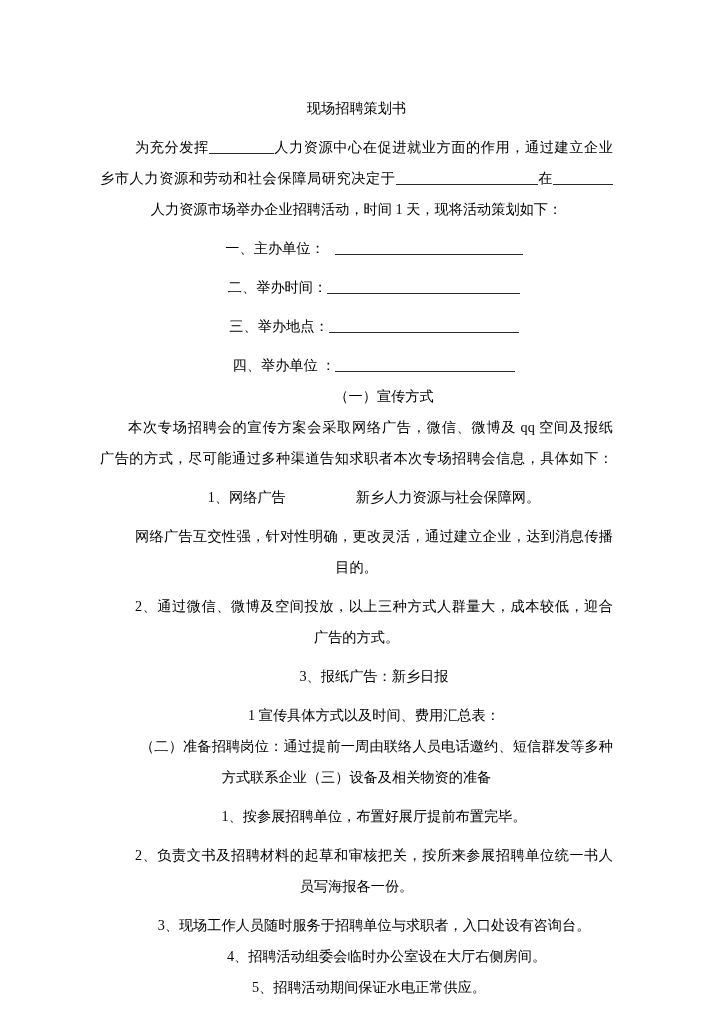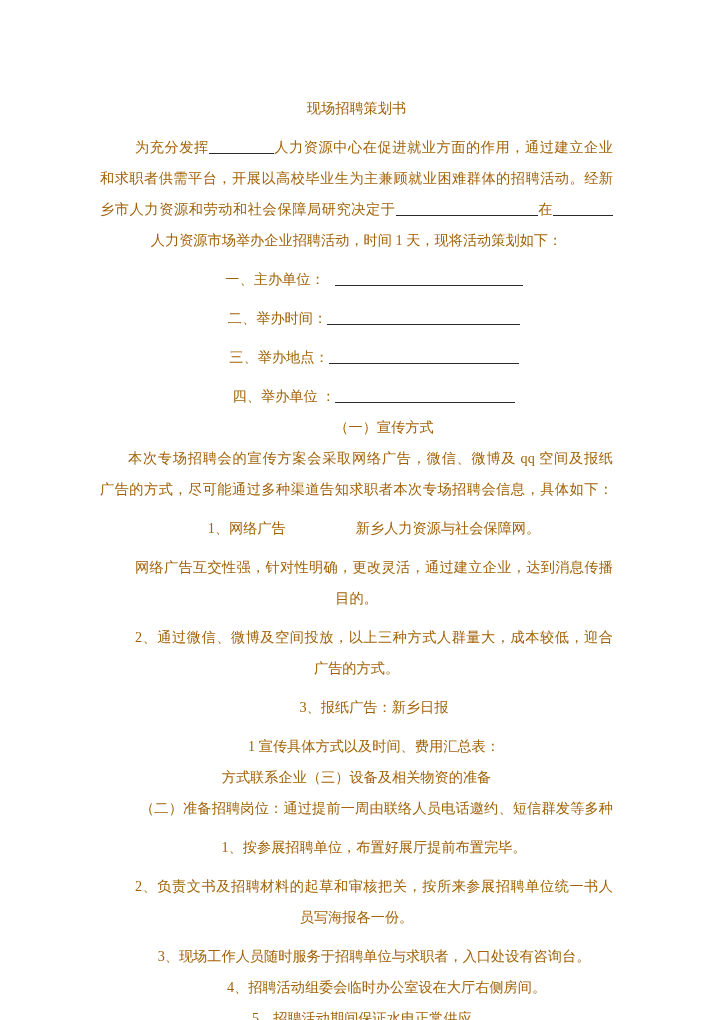--- a/index.html
+++ b/index.html
@@ -3,21 +3,21 @@
 <meta charset="utf-8">
 <style>
   html,body { margin:0; padding:0; background:#ffffff; }
   .page {
     position:relative;
     width:721px; height:1020px;
     background:#ffffff;
     overflow:hidden;
     font-family:"Liberation Serif","DejaVu Serif",serif;
     font-size:14.2px;
-    color:#a16207;
+    color:#000000;
   }
   .content {
     position:absolute;
     left:100px; top:93px;
     width:513px;
   }
   .ln {
     height:31px;
     line-height:31px;
     white-space:nowrap;
@@ -57,21 +57,20 @@
 </style>
 </head>
 <body>
 
 <div class="page">
   <div class="content">
 
     <div class="ln title">现场招聘策划书</div>
 
     <div class="ln just i-para"><span>为充分发挥</span><span class="bl w65"></span><span>人力资源中心在促进就业方面的作用，通过建立企业</span></div>
-    <div class="ln just">和求职者供需平台，开展以高校毕业生为主兼顾就业困难群体的招聘活动。经新</div>
     <div class="ln just"><span>乡市人力资源和劳动和社会保障局研究决定于</span><span class="bl w142"></span><span>在</span><span class="bl w60"></span></div>
     <div class="ln">人力资源市场举办企业招聘活动，时间 1 天，现将活动策划如下：</div>
 
     <div class="ln i-para"><span>一、主办单位：</span><span class="bl w188 ml10"></span></div>
     <div class="ln i-para"><span>二、举办时间：</span><span class="bl w193"></span></div>
     <div class="ln i-para"><span>三、举办地点：</span><span class="bl w190"></span></div>
     <div class="ln i-para"><span>四、举办单位 ：</span><span class="bl w180"></span></div>
 
     <div class="ln i-sec1">（一）宣传方式</div>
 
@@ -83,22 +82,22 @@
     <div class="ln just i-para">网络广告互交性强，针对性明确，更改灵活，通过建立企业，达到消息传播的</div>
     <div class="ln">目的。</div>
 
     <div class="ln just i-para">2、通过微信、微博及空间投放，以上三种方式人群量大，成本较低，迎合</div>
     <div class="ln">广告的方式。</div>
 
     <div class="ln i-para">3、报纸广告：新乡日报</div>
 
     <div class="ln i-para">1 宣传具体方式以及时间、费用汇总表：</div>
 
+    <div class="ln just i-sec2">（二）准备招聘岗位：通过提前一周由联络人员电话邀约、短信群发等多种</div>
     <div class="ln">方式联系企业（三）设备及相关物资的准备</div>
-    <div class="ln just i-sec2">（二）准备招聘岗位：通过提前一周由联络人员电话邀约、短信群发等多种</div>
 
     <div class="ln i-para">1、按参展招聘单位，布置好展厅提前布置完毕。</div>
 
     <div class="ln just i-para">2、负责文书及招聘材料的起草和审核把关，按所来参展招聘单位统一书人</div>
     <div class="ln">员写海报各一份。</div>
 
     <div class="ln i-para">3、现场工作人员随时服务于招聘单位与求职者，入口处设有咨询台。</div>
     <div class="ln i-it4">4、招聘活动组委会临时办公室设在大厅右侧房间。</div>
     <div class="ln i-it5">5、招聘活动期间保证水电正常供应。</div>
 

